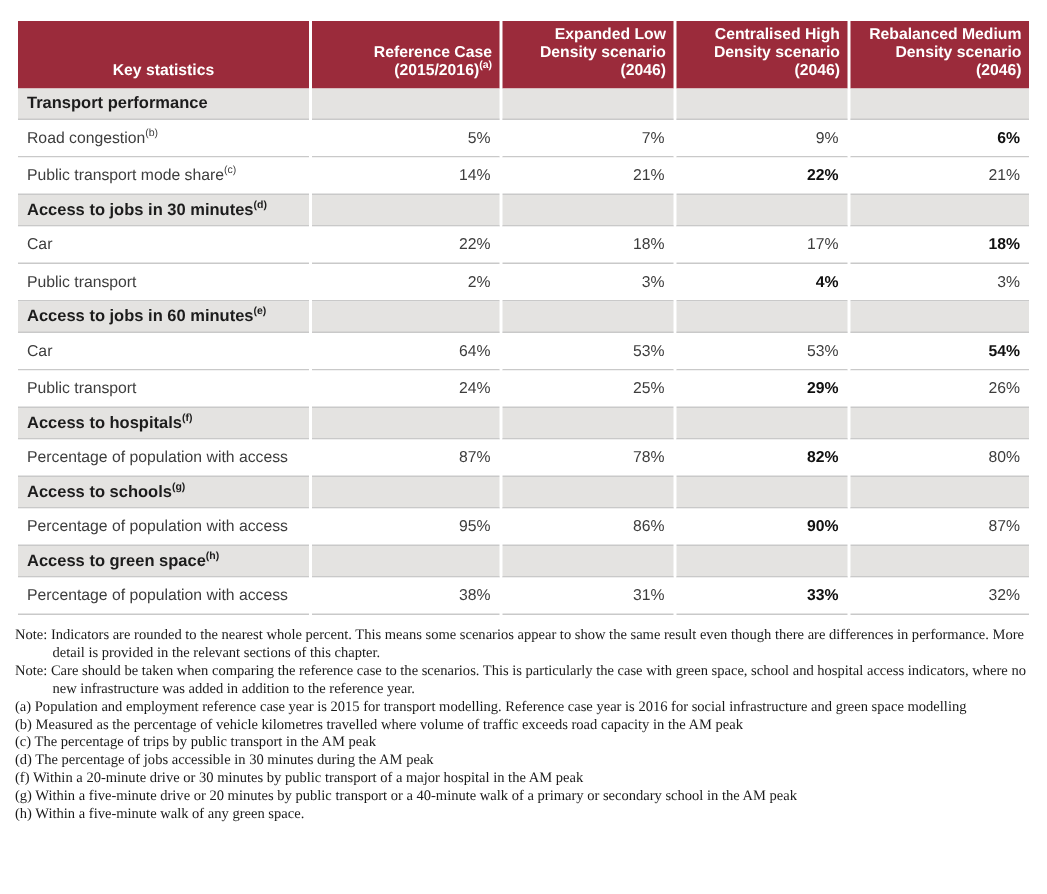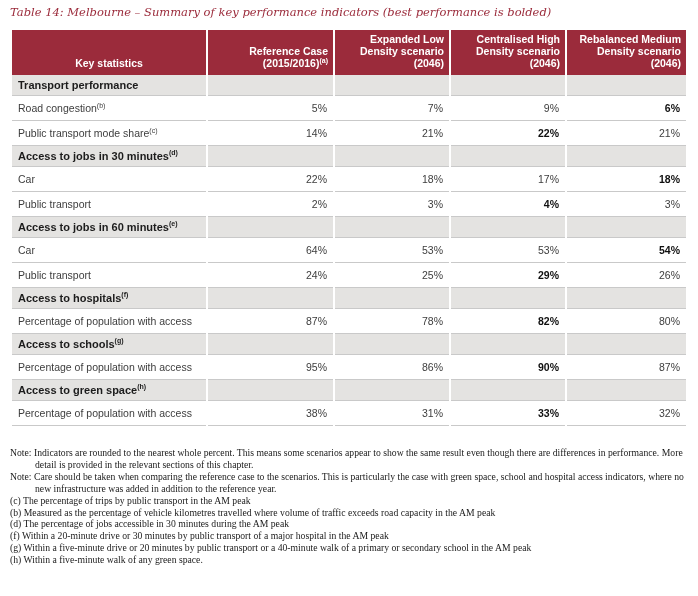--- a/index.html
+++ b/index.html
@@ -59,34 +59,33 @@
     height:25px;
     border-bottom:1px solid var(--line);
     font-size:10.5px;
     color:var(--text);
     vertical-align:middle;
   }
   td.data-cell.label{text-align:left;padding-left:6px;}
   td.data-cell.num{text-align:right;padding-right:6px;}
   td.data-cell.bold{font-weight:bold;color:#101010;}
   .notes{
-    margin-top:21px;
+    margin-top:8px;
     font-family:"Liberation Serif",serif;
     font-size:9.7px;
     line-height:11.9px;
     color:#1A1A1A;
     width:678px;
   }
   .note{padding-left:25px;text-indent:-25px;}
 </style>
 </head>
 <body>
 
 <div class="page">
-  <div class="table-title">Table 14: Melbourne – Summary of key performance indicators (best performance is bolded)</div>
 
   <table class="kpi">
     <colgroup>
       <col style="width:194px">
         <col style="width:125px">
         <col style="width:114px">
         <col style="width:114px">
         <col style="width:119px">
     </colgroup>
     <thead>
@@ -203,20 +202,21 @@
           <td class="data-cell num">31%</td>
           <td class="data-cell num bold">33%</td>
           <td class="data-cell num">32%</td>
         </tr>
       </tbody>
   </table>
 
   <div class="notes" id="notes">
       <div class="note"><span>Note:</span> Indicators are rounded to the nearest whole percent. This means some scenarios appear to show the same result even though there are differences in performance. More detail is provided in the relevant sections of this chapter.</div>
       <div class="note"><span>Note:</span> Care should be taken when comparing the reference case to the scenarios. This is particularly the case with green space, school and hospital access indicators, where no new infrastructure was added in addition to the reference year.</div>
+      <div class="note"><span>(a)</span> Population and employment reference case year is 2015 for transport modelling. Reference case year is 2016 for social infrastructure and green space modelling</div>
+      <div class="note"><span>(b)</span> Measured as the percentage of vehicle kilometres travelled where volume of traffic exceeds road capacity in the AM peak</div>
       <div class="note"><span>(c)</span> The percentage of trips by public transport in the AM peak</div>
-      <div class="note"><span>(b)</span> Measured as the percentage of vehicle kilometres travelled where volume of traffic exceeds road capacity in the AM peak</div>
       <div class="note"><span>(d)</span> The percentage of jobs accessible in 30 minutes during the AM peak</div>
       <div class="note"><span>(f)</span> Within a 20-minute drive or 30 minutes by public transport of a major hospital in the AM peak</div>
       <div class="note"><span>(g)</span> Within a five-minute drive or 20 minutes by public transport or a 40-minute walk of a primary or secondary school in the AM peak</div>
       <div class="note"><span>(h)</span> Within a five-minute walk of any green space.</div>
     </div>
 </div>
 
 </body></html>

